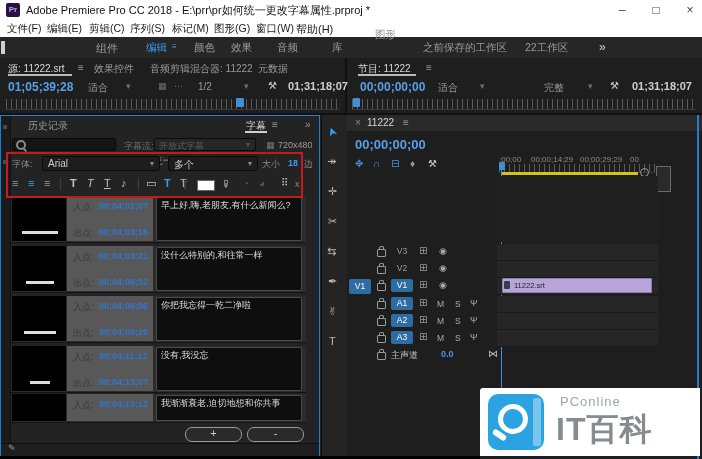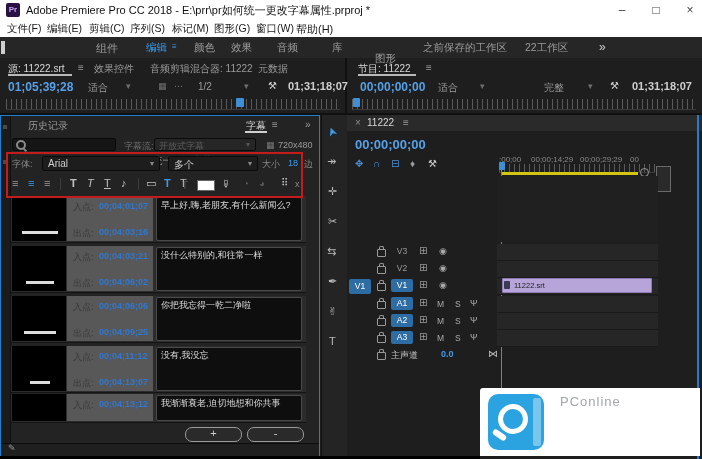--- a/index.html
+++ b/index.html
@@ -51,21 +51,21 @@
 
   <div class="abs" style="left:0;top:37px;width:702px;height:21px;background:#262626;"></div>
   <div class="abs" style="left:1px;top:41px;width:4px;height:13px;background:#cfcfcf;"></div>
   <span class="abs g" style="left:96px;top:41px;font-size:11px;">组件</span>
   <span class="abs bl" style="left:146px;top:41px;font-size:10.5px;">编辑</span>
   <span class="abs bl" style="left:172px;top:42px;font-size:8px;">≡</span>
   <span class="abs g" style="left:194px;top:41px;font-size:10.5px;">颜色</span>
   <span class="abs g" style="left:231px;top:41px;font-size:10.5px;">效果</span>
   <span class="abs g" style="left:277px;top:41px;font-size:10.5px;">音频</span>
   <span class="abs g" style="left:332px;top:41px;font-size:10.5px;">库</span>
-  <span class="abs g" style="left:375px;top:52px;font-size:10.5px;">图形</span>
+  <span class="abs g" style="left:375px;top:28px;font-size:10.5px;">图形</span>
   <span class="abs g" style="left:423px;top:41px;font-size:10.5px;">之前保存的工作区</span>
   <span class="abs g" style="left:525px;top:41px;font-size:10.5px;text-align:right;">22工作区</span>
   <span class="abs" style="left:599px;top:40px;font-size:12px;color:#cfcfcf;">»</span>
 
   <div class="abs" style="left:345px;top:58px;width:2px;height:57px;background:#101010;"></div>
   <div class="abs" style="left:0;top:113px;width:702px;height:2px;background:#101010;"></div>
 
   <span class="abs w t10" style="left:8px;top:62px;">源: 11222.srt</span>
   <div class="abs" style="left:8px;top:74px;width:64px;height:2px;background:#b8b8b8;"></div>
   <span class="abs g t10" style="left:78px;top:62px;">≡</span>
@@ -121,21 +121,21 @@
   <div class="abs redbox" style="left:6px;top:152px;width:293px;height:42px;"></div>
 
   <span class="abs t9" style="left:12px;top:158px;color:#8a8a8a;">字体:</span>
   <div class="abs dd" style="left:42px;top:156px;width:118px;height:15px;"></div>
   <span class="abs t10" style="left:48px;top:158px;color:#cfcfcf;">Arial</span>
   <span class="abs t8" style="left:150px;top:159px;color:#8a8a8a;">▾</span>
   <div class="abs dd" style="left:168px;top:156px;width:90px;height:15px;"></div>
   <span class="abs t10" style="left:174px;top:158px;color:#cfcfcf;">多个</span>
   <span class="abs t8" style="left:248px;top:159px;color:#8a8a8a;">▾</span>
   <span class="abs t9" style="left:262px;top:158px;color:#8a8a8a;">大小</span>
-  <span class="abs t9 bl" style="left:288px;top:158px;font-weight:normal;">18</span>
+  <span class="abs t9 bl" style="left:288px;top:158px;font-weight:bold;">18</span>
   <span class="abs t9" style="left:304px;top:158px;color:#8a8a8a;">边</span>
 
   <span class="abs t11 g" style="left:12px;top:177px;">≡</span>
   <span class="abs t11 bl" style="left:28px;top:177px;">≡</span>
   <span class="abs t11 g" style="left:44px;top:177px;">≡</span>
   <div class="abs" style="left:60px;top:178px;width:1px;height:12px;background:#3c3c3c;"></div>
   <span class="abs t11" style="left:70px;top:177px;color:#c0c0c0;font-weight:bold;">T</span>
   <span class="abs t11" style="left:87px;top:177px;color:#c0c0c0;font-style:italic;">T</span>
   <span class="abs t11" style="left:104px;top:177px;color:#c0c0c0;text-decoration:underline;">T</span>
   <span class="abs t11" style="left:121px;top:177px;color:#c0c0c0;">♪</span>
@@ -295,14 +295,15 @@
   <div class="abs" style="left:697px;top:115px;width:2px;height:344px;background:#1e7fd0;"></div>
 
   <div class="abs" style="left:0;top:456px;width:480px;height:3px;background:#000;"></div>
 
   <div class="abs" style="left:480px;top:388px;width:220px;height:68px;background:#fff;border-radius:3px 0 0 0;"></div>
   <div class="abs" style="left:488px;top:394px;width:56px;height:56px;background:#2aa3e0;border-radius:10px;"></div>
   <div class="abs" style="left:533px;top:398px;width:8px;height:48px;background:#79c5ec;border-radius:2px;"></div>
   <div class="abs" style="left:498px;top:404px;width:20px;height:20px;border:5px solid #fff;border-radius:50%;"></div>
   <div class="abs" style="left:492px;top:432px;width:15px;height:6px;background:#fff;border-radius:3px;transform:rotate(35deg);"></div>
   <span class="abs" style="left:560px;top:394px;font-size:13px;color:#a2a6aa;letter-spacing:1px;">PConline</span>
+  <span class="abs wm-title" style="left:556px;top:408px;font-size:32px;">IT百科</span>
 
 </div>
 
 </body></html>

